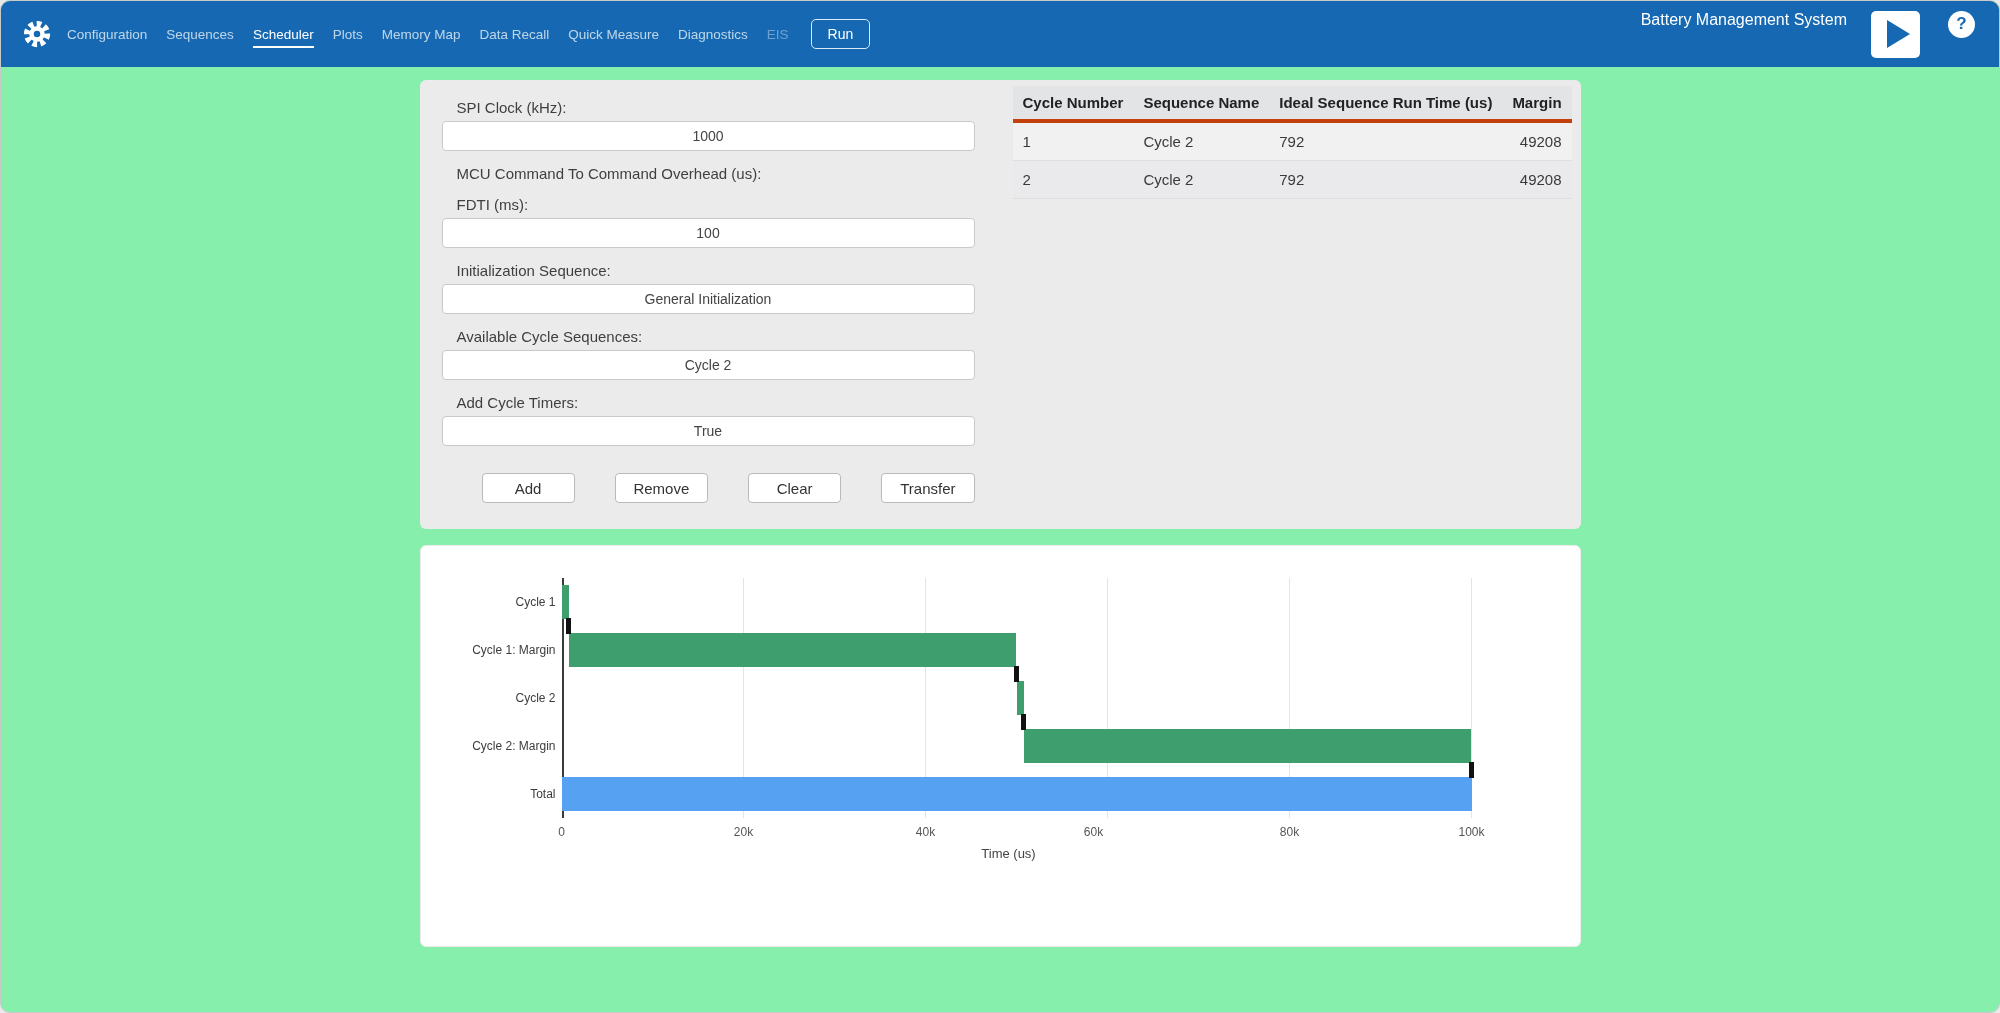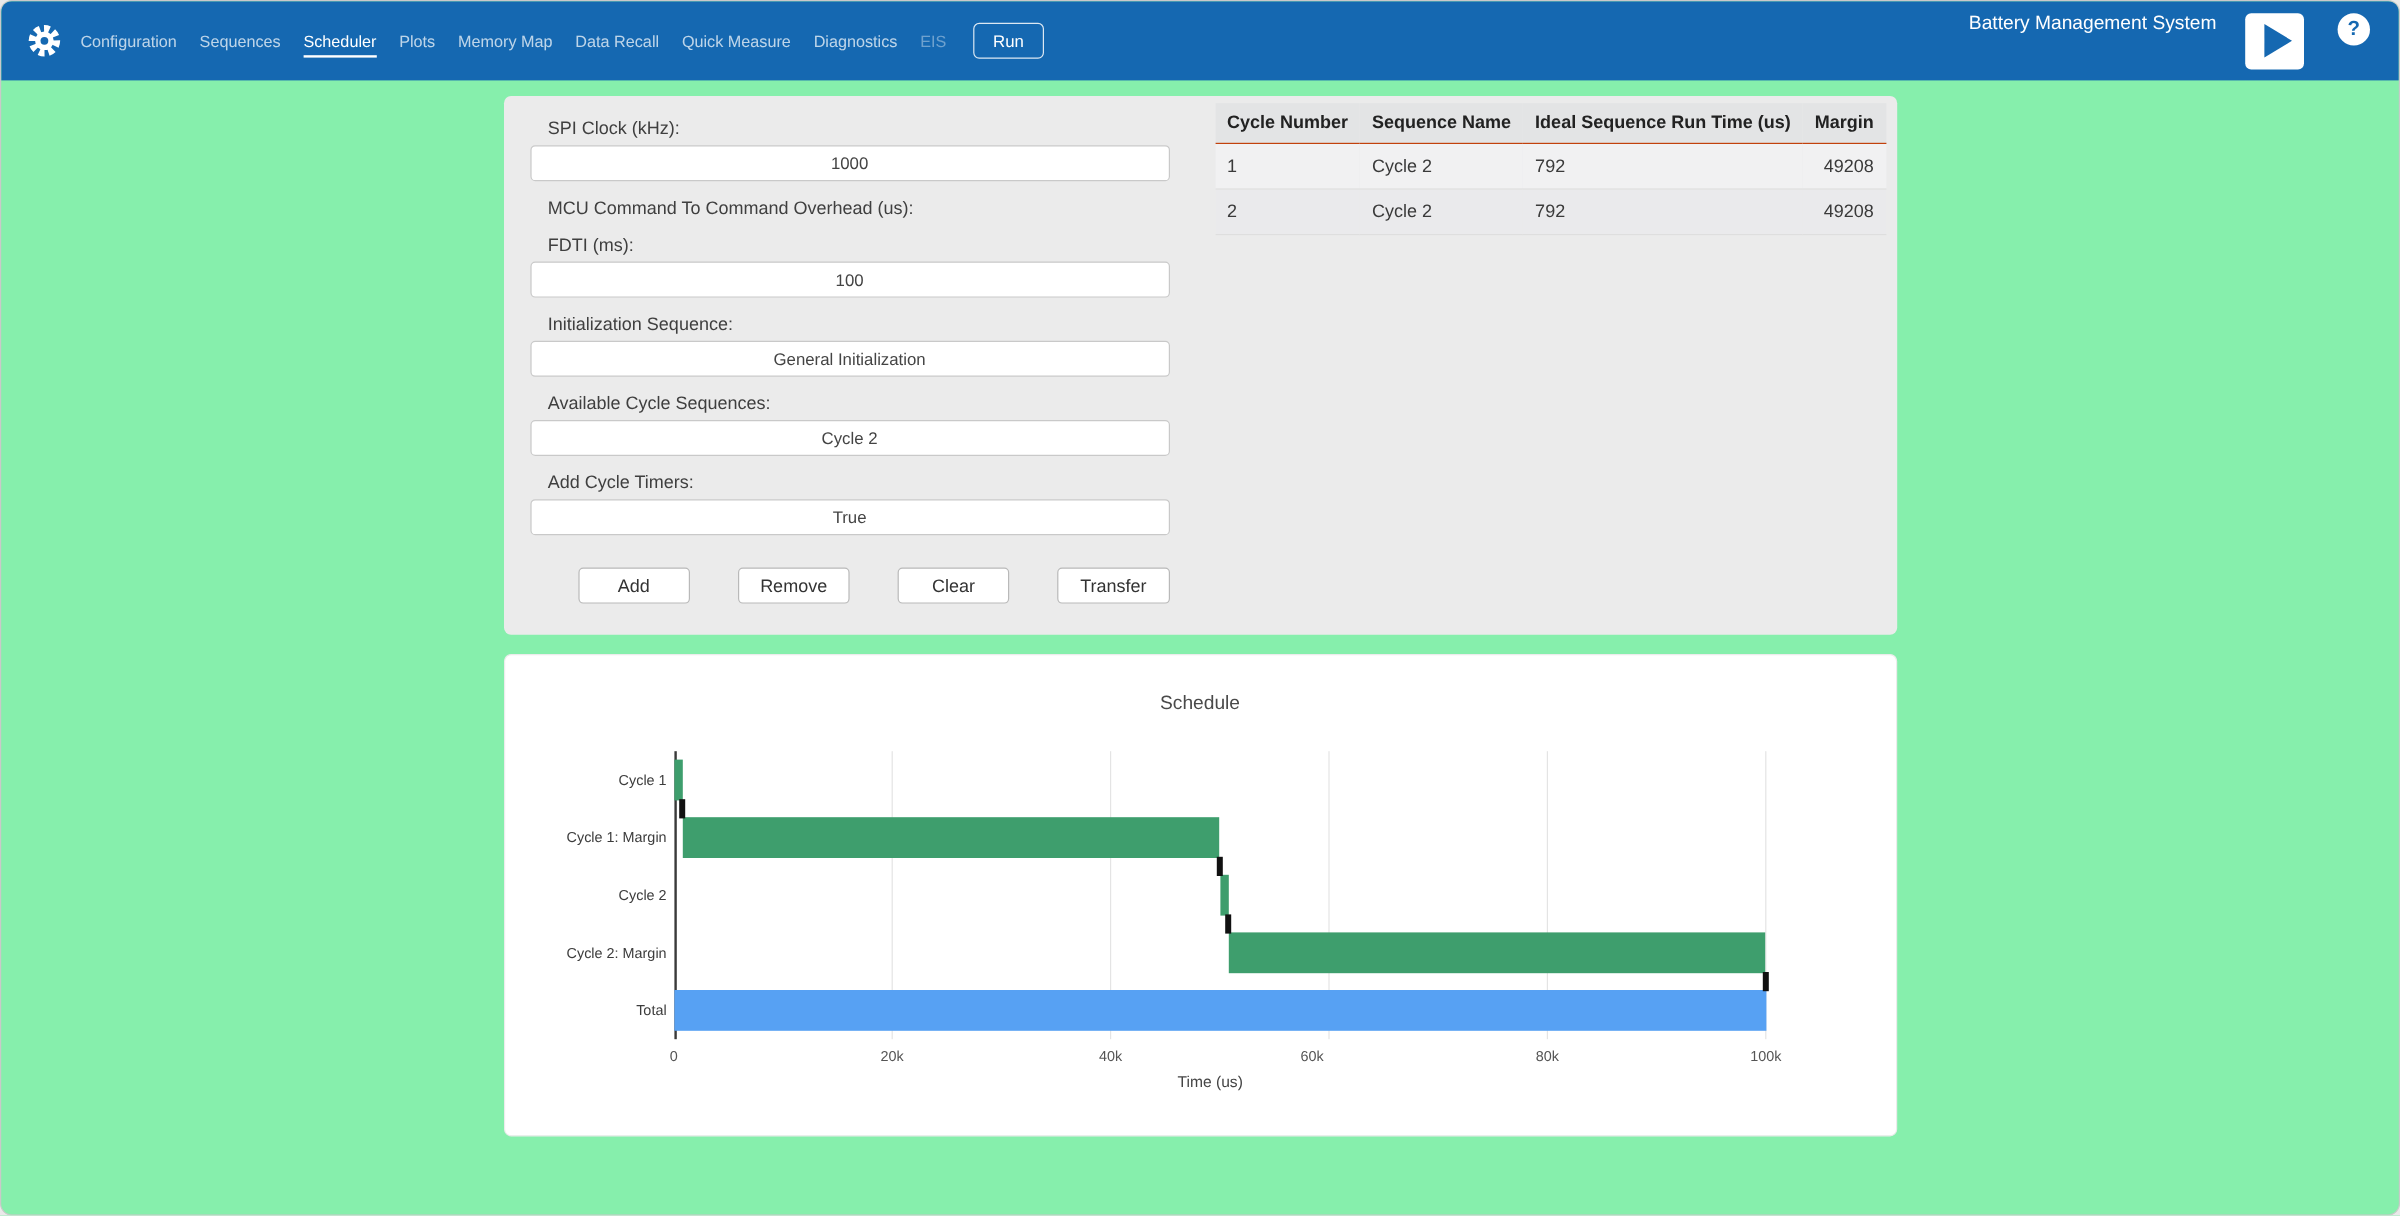--- a/index.html
+++ b/index.html
@@ -112,21 +112,21 @@
     margin-left: 40px;
   }
   
   .table-col { flex: 1; margin-left: 38px; }
   table.grid { width: 100%; border-collapse: collapse; }
   table.grid th {
     background: #e3e4e5;
     font-size: 15px; font-weight: bold; color: #222;
     text-align: left; white-space: nowrap;
     padding: 8px 10px;
-    border-bottom: 1px solid #c2410c;
+    border-bottom: 4px solid #c2410c;
   }
   table.grid td {
     font-size: 15px; color: #3a3a3a;
     padding: 10px 10px;
     border-bottom: 1px solid #dedede;
   }
   table.grid tr.r0 td { background: #f1f1f2; }
   table.grid tr.r1 td { background: #eaeaec; }
   th.num, td.num { text-align: right; }
   
@@ -256,21 +256,20 @@
               <td>Cycle 2</td>
               <td>792</td>
               <td class="num">49208</td>
             </tr>
           </tbody>
         </table>
       </div>
     </section>
 
     <section class="chart-card">
-      <div class="chart-title">Schedule</div>
       <div class="chart-area">
         <div class="ylabels" id="ylabels">
             <div class="ylab">Cycle 1</div>
             <div class="ylab">Cycle 1: Margin</div>
             <div class="ylab">Cycle 2</div>
             <div class="ylab">Cycle 2: Margin</div>
             <div class="ylab">Total</div>
           </div>
         <div class="plot" id="plot">
             <div class="axisline" style="left: 0px;"></div>

